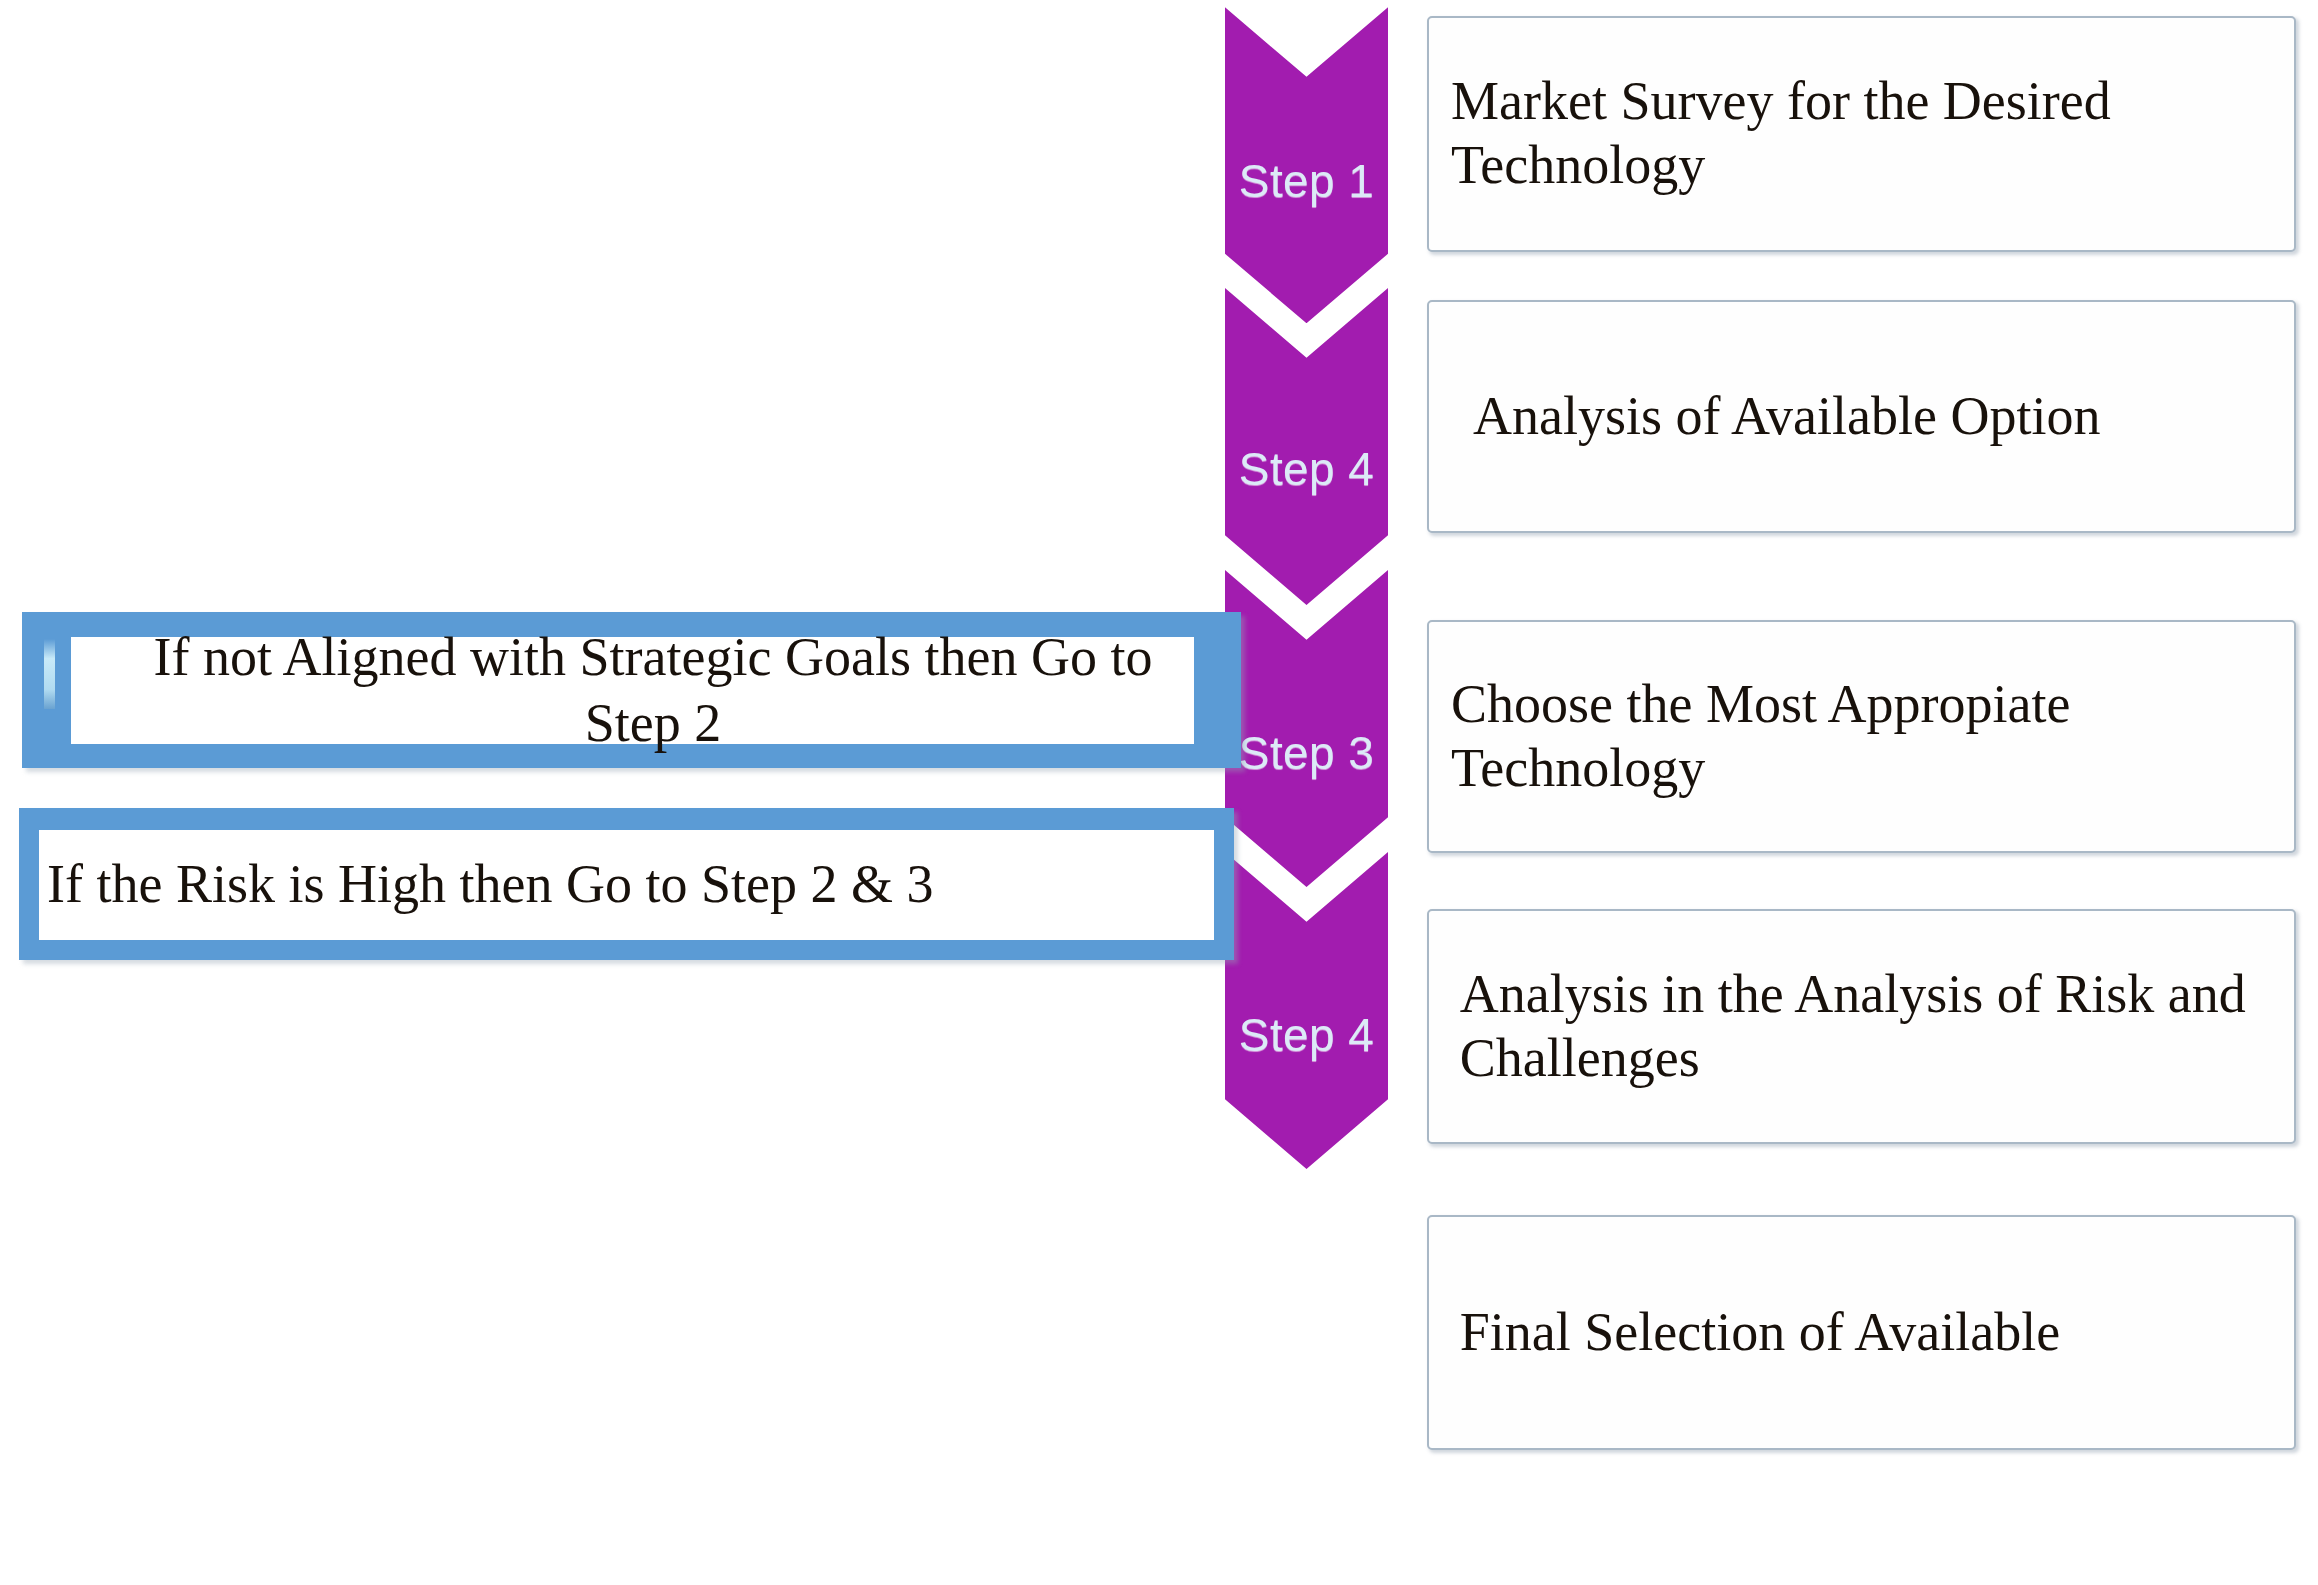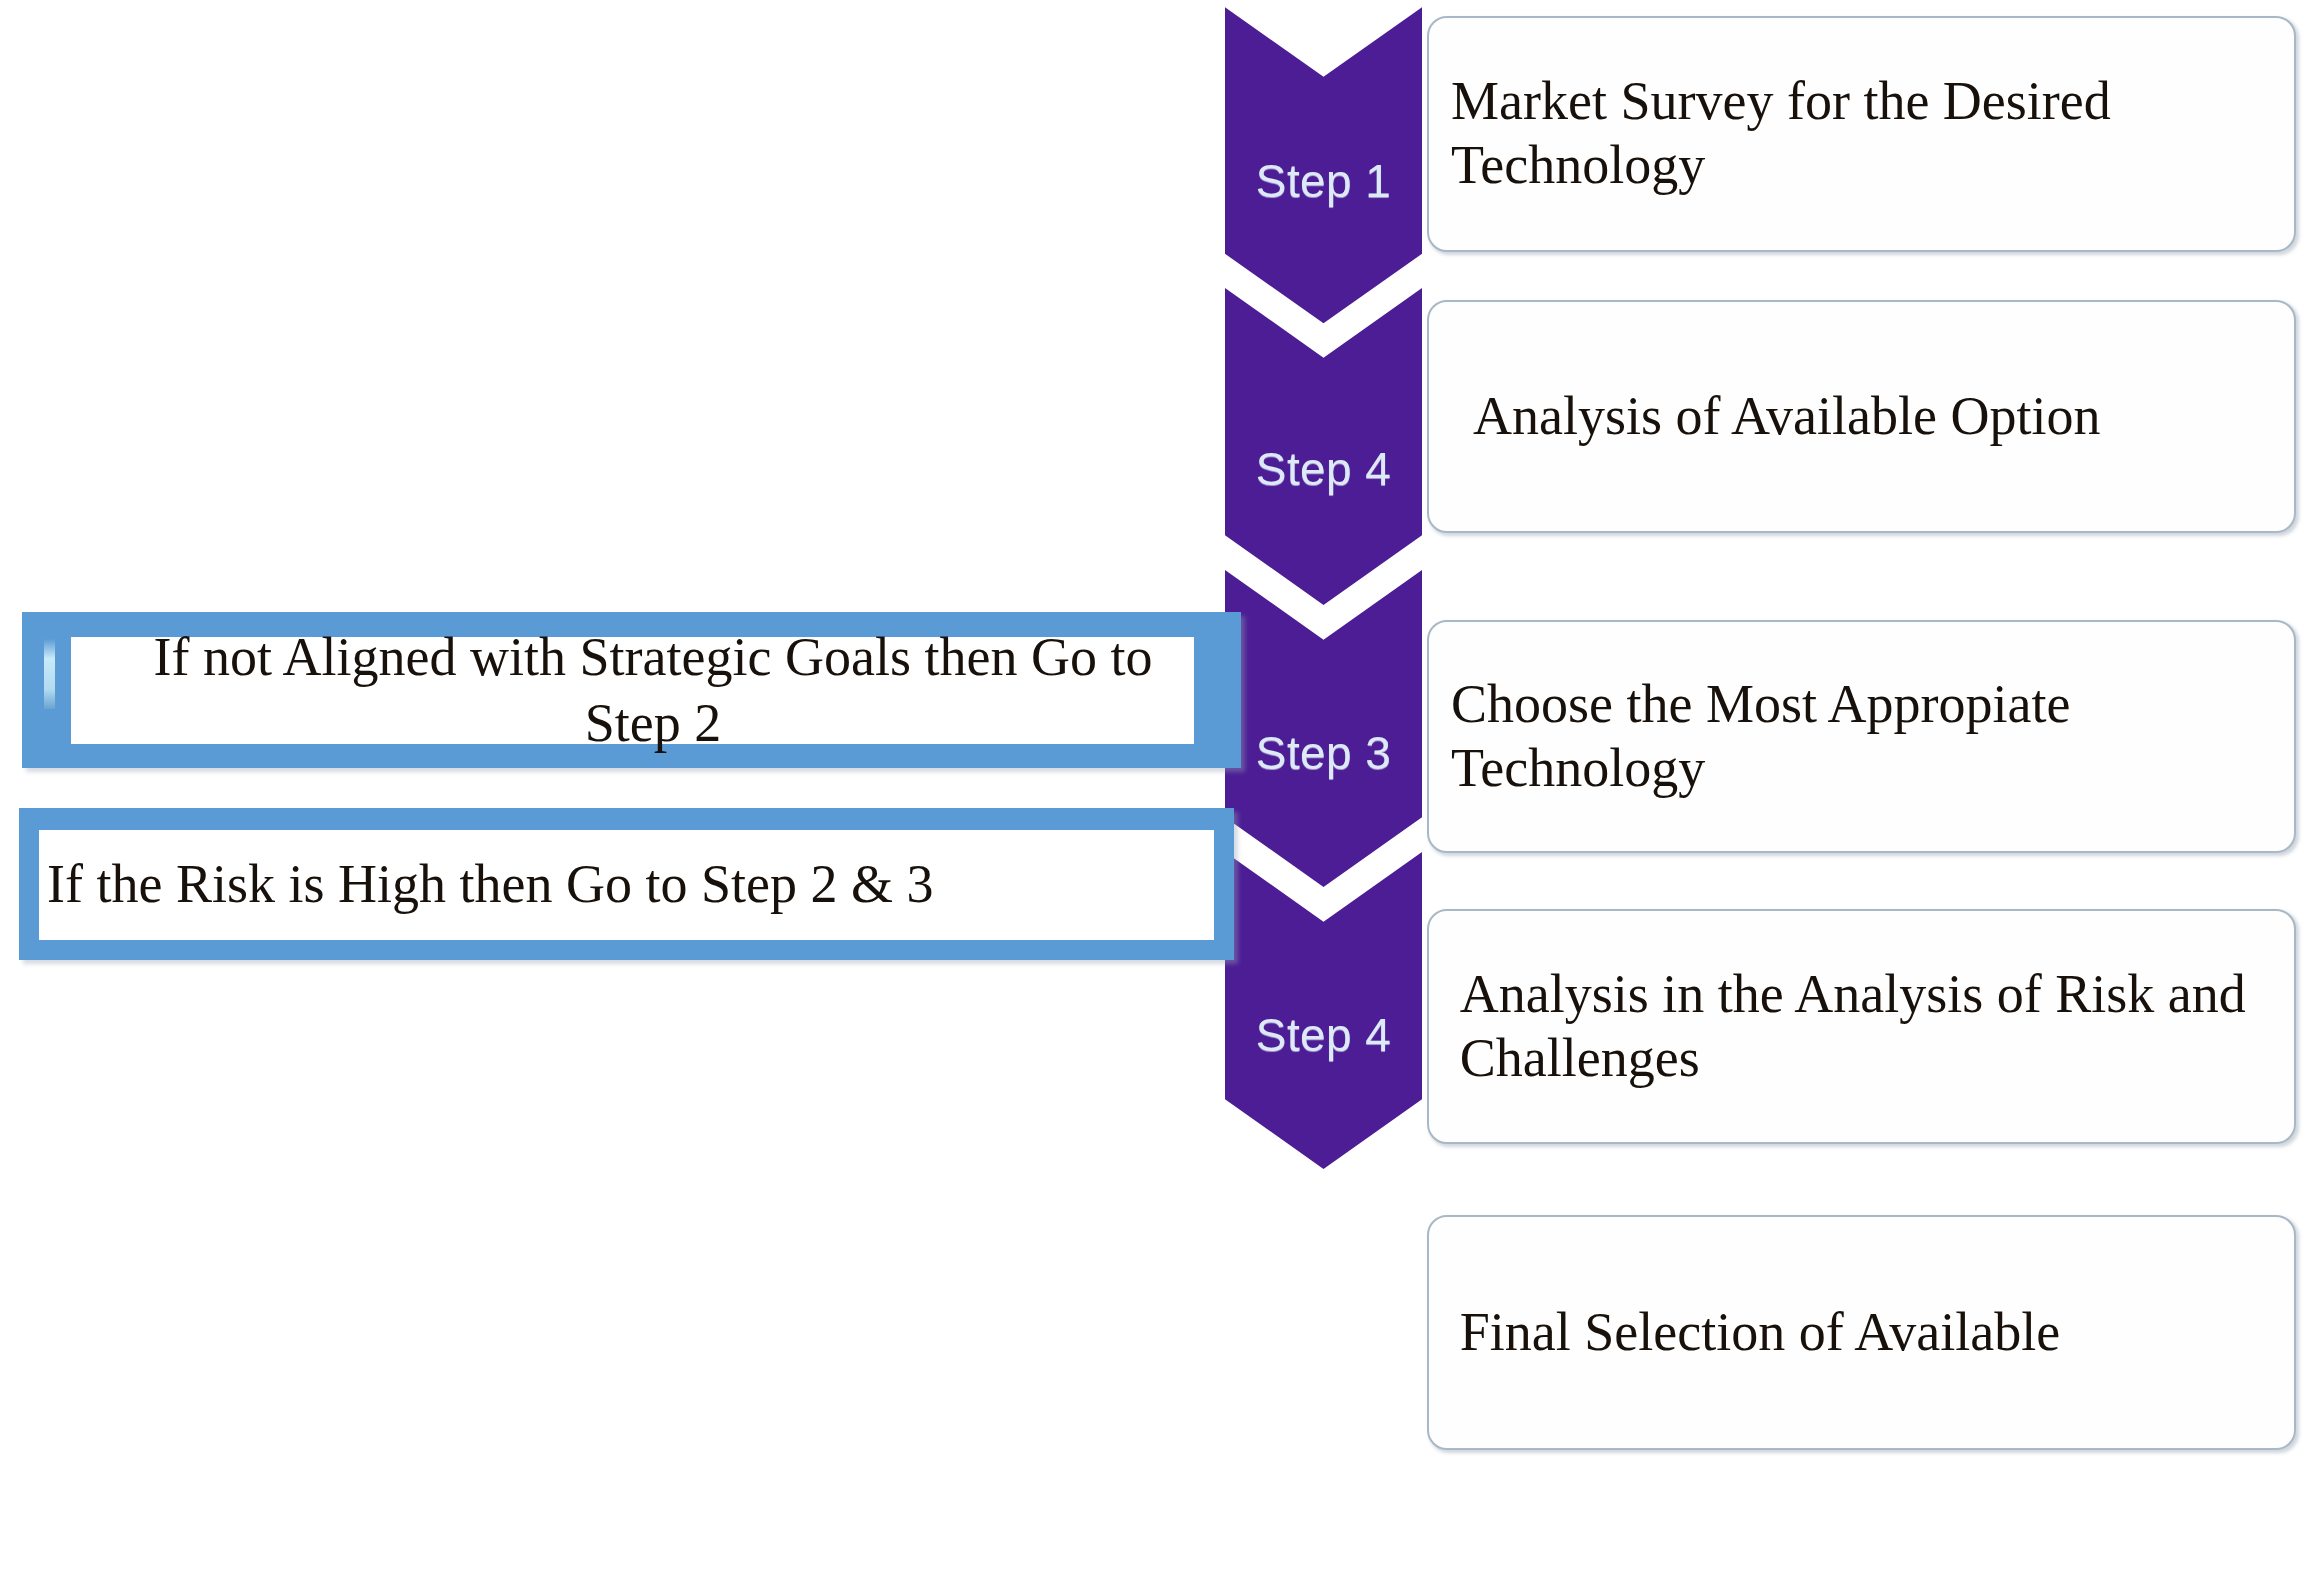--- a/index.html
+++ b/index.html
@@ -16,22 +16,22 @@
     width: 2319px;
     height: 1586px;
     background: #ffffff;
     overflow: hidden;
   }
 
   
   .chevron {
     position: absolute;
     left: 1225px;
-    width: 197px;
-    background: #4c1d95;
+    width: 163px;
+    background: #a21caf;
     -webkit-clip-path: polygon(0% 0%, 50% 22%, 100% 0%, 100% 78%, 50% 100%, 0% 78%);
     clip-path: polygon(0% 0%, 50% 22%, 100% 0%, 100% 78%, 50% 100%, 0% 78%);
   }
   .chevron.first {
     -webkit-clip-path: polygon(0% 0%, 50% 22%, 100% 0%, 100% 78%, 50% 100%, 0% 78%);
     clip-path: polygon(0% 0%, 50% 22%, 100% 0%, 100% 78%, 50% 100%, 0% 78%);
   }
   .chevron.last {
     -webkit-clip-path: polygon(0% 0%, 50% 18%, 100% 0%, 100% 62%, 50% 100%, 0% 62%);
     clip-path: polygon(0% 0%, 50% 18%, 100% 0%, 100% 62%, 50% 100%, 0% 62%);
@@ -49,21 +49,21 @@
     white-space: nowrap;
   }
 
   
   .step-box {
     position: absolute;
     left: 1427px;
     width: 869px;
     background: #FEFEFE;
     border: 2.2px solid #A9B8C6;
-    border-radius: 20px;
+    border-radius: 5px;
     box-sizing: border-box;
     box-shadow: 2.2px 2.2px 3.7px rgba(150,165,180,0.45);
     display: flex;
     align-items: center;
     padding: 2.9px 19px 2.9px 22px;
   }
   .step-text {
     font-size: 54px;
     line-height: 1.18;
     color: #18110b;

